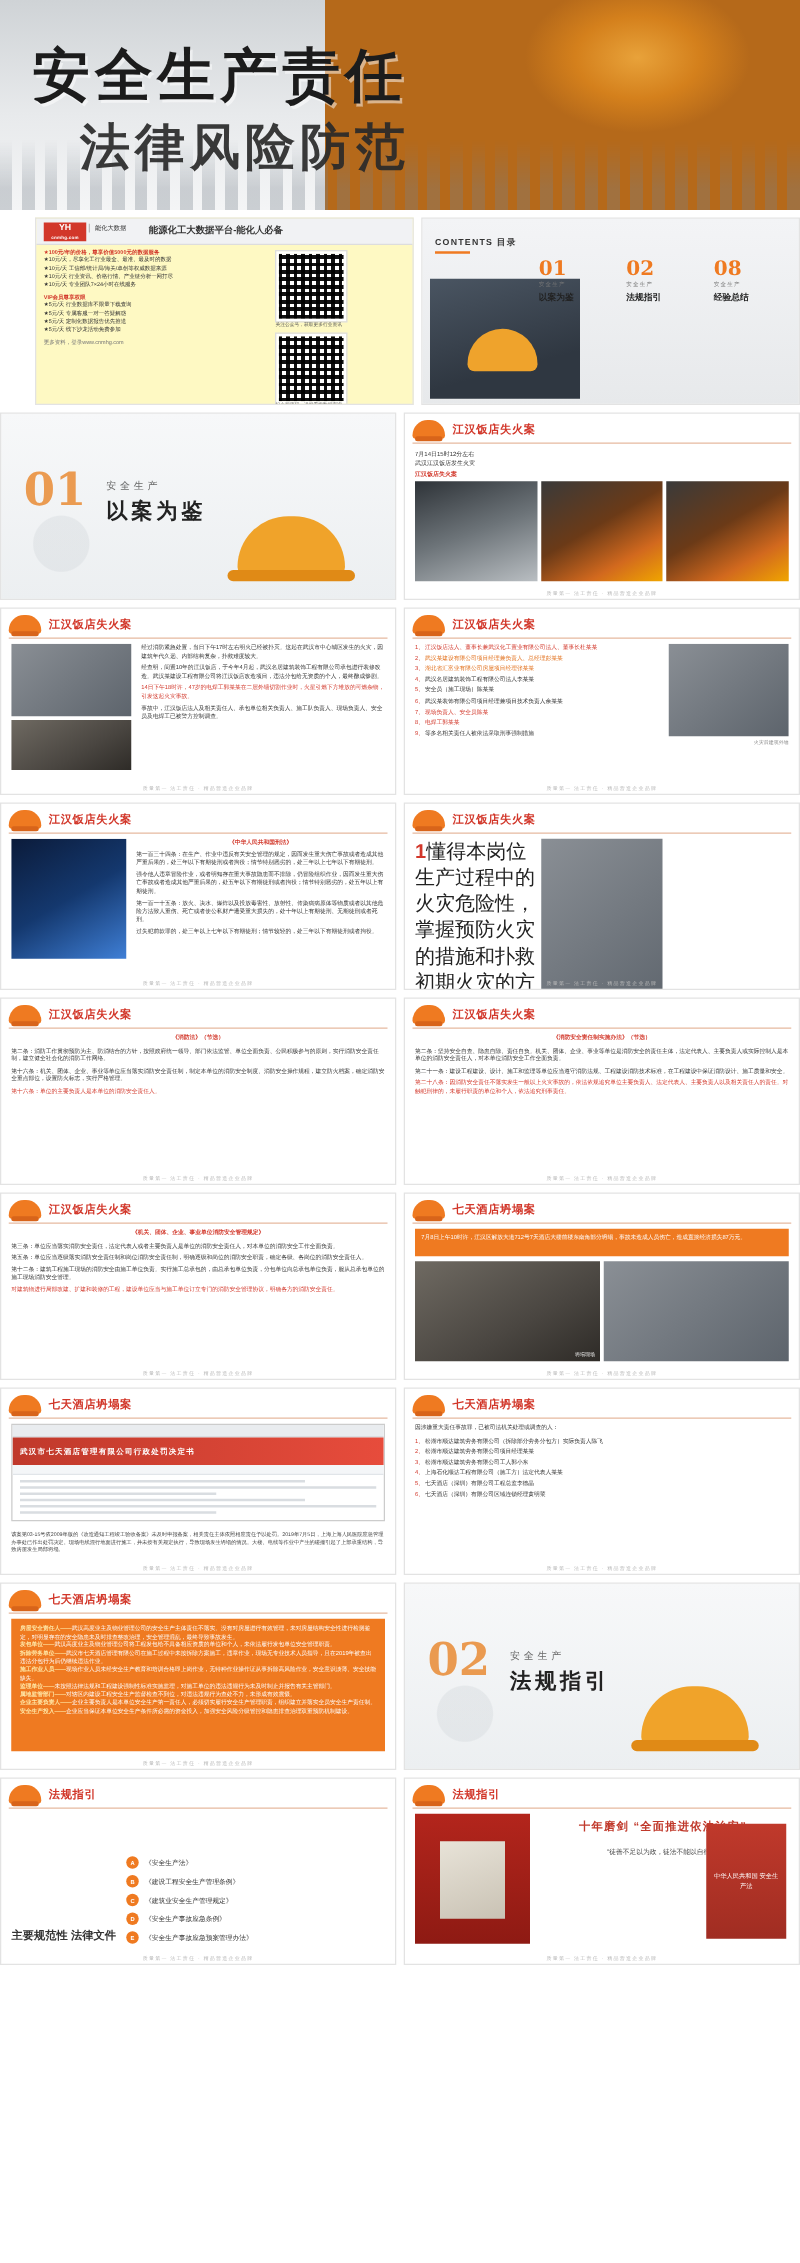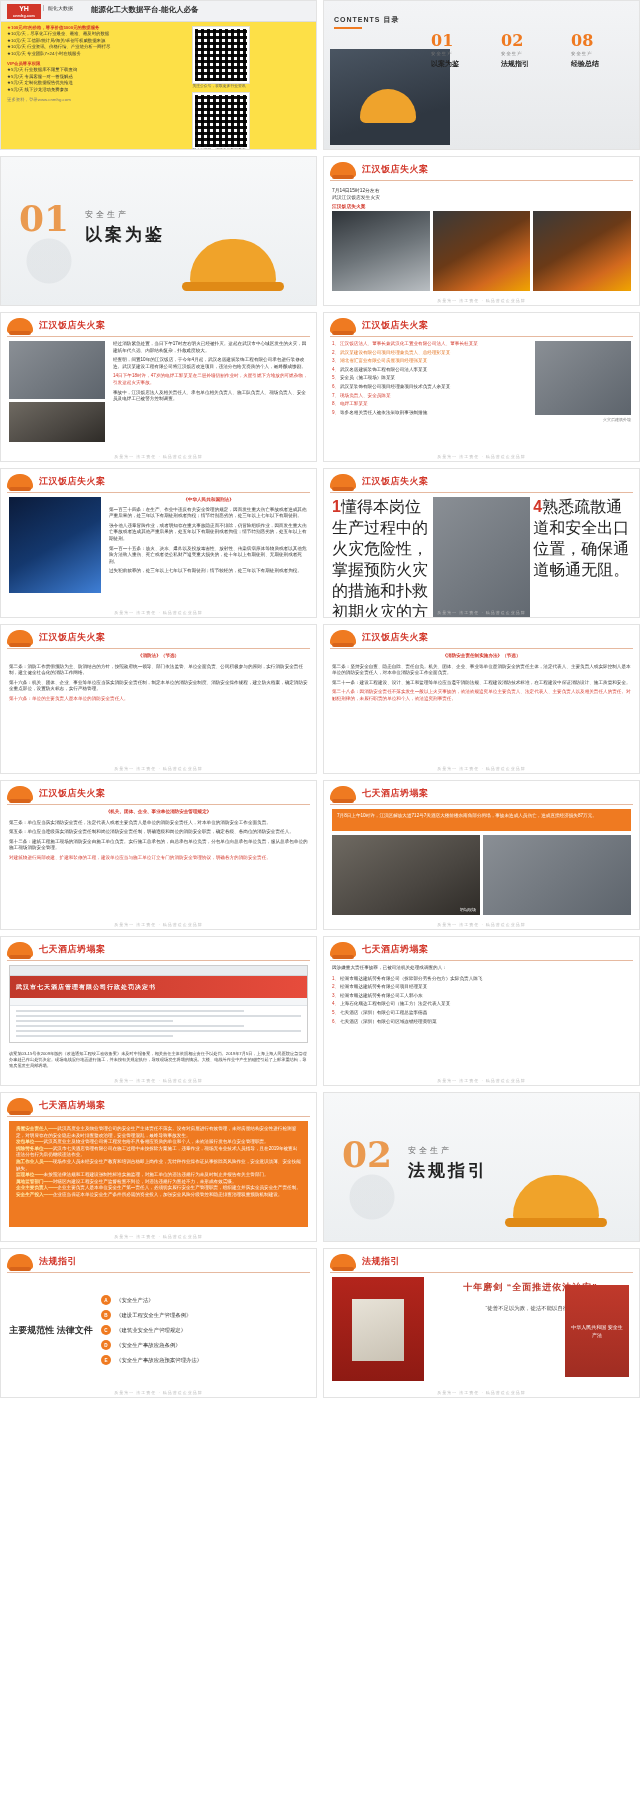--- a/index.html
+++ b/index.html
@@ -53,21 +53,21 @@
   .citems{position:absolute;right:8px;top:30px;display:flex;gap:10px;}
   .citem{width:60px;}
   .cnum{font-size:16px;color:#ef7a21;font-weight:bold;font-family:"DejaVu Serif",serif;}
   .csub{font-size:4.4px;color:#777;letter-spacing:1px;margin-top:1px;}
   .clab{font-size:7px;color:#222;font-weight:bold;margin-top:3px;}
   .cperson{position:absolute;left:6px;bottom:4px;width:120px;height:96px;
     background:linear-gradient(165deg,#4a5562 0%,#2f3741 70%);}
   .cperson:after{content:"";position:absolute;left:30px;top:40px;width:56px;height:34px;background:#efa32c;border-radius:30px 30px 6px 6px;}
 
   
-  .ad{background:#fde047;}
+  .ad{background:#fef9c3;margin-left:28px;}
   .adhead{position:absolute;left:0;top:0;width:317px;height:20px;background:#f1f2f4;border-bottom:1px solid #ddd;}
   .logo{position:absolute;left:6px;top:3px;width:34px;height:15px;background:#d2372a;color:#fff;font-size:7px;font-weight:bold;text-align:center;line-height:10px;}
   .logosub{font-size:3.6px;line-height:4px;letter-spacing:.2px;}
   .logotag{position:absolute;left:42px;top:4px;font-size:5px;color:#333;border-left:1px solid #bbb;padding-left:4px;}
   .adtitle{position:absolute;left:90px;top:4px;font-size:7.5px;font-weight:bold;color:#333;}
   .adbody{position:absolute;left:6px;top:24px;width:176px;font-size:4.4px;line-height:6.4px;color:#333;}
   .qr{position:absolute;width:52px;height:52px;background:
      repeating-linear-gradient(90deg,#111 0 3px,#fff 3px 6px),
      repeating-linear-gradient(0deg,#111 0 3px,rgba(255,255,255,0) 3px 6px);
      background-blend-mode:multiply;border:2px solid #fff;outline:1px solid #ddd;}
@@ -93,40 +93,46 @@
   .blines{padding:4px 6px;}
   .bline{height:2px;background:#d9dde1;margin-bottom:3px;}
   .bline.s{width:55%;}
   .bline.m{width:80%;}
 
   .listnum{counter-reset:it;}
   .listnum li{list-style:none;position:relative;padding-left:8px;}
   .listnum li:before{counter-increment:it;content:counter(it) "、";position:absolute;left:0;color:#d2372a;}
 
   .docslide{background:#fff;}
-  .lawrow{position:absolute;left:8px;top:30px;right:8px;bottom:16px;display:flex;align-items:center;gap:8px;}
+  .lawrow{position:absolute;left:8px;top:30px;right:8px;bottom:16px;display:flex;align-items:flex-end;gap:8px;}
   .lawleft{width:84px;font-size:9px;font-weight:bold;color:#333;line-height:13px;text-align:center;}
   .lawlist{flex:1;display:flex;flex-direction:column;gap:5px;}
   .lawitem{display:flex;align-items:center;gap:5px;font-size:5.4px;color:#333;}
   .dot{width:10px;height:10px;border-radius:50%;background:#ef7a21;color:#fff;font-size:4.6px;display:flex;align-items:center;justify-content:center;font-weight:bold;}
 
   .posterslide{background:#fff;}
   .poster{position:absolute;left:8px;top:28px;width:92px;bottom:16px;background:linear-gradient(180deg,#b3251c 0%,#8e1a13 100%);}
   .posterfig{position:absolute;left:20px;top:22px;width:52px;height:62px;background:linear-gradient(160deg,#e8e3d8,#c9c2b4);}
   .postright{position:absolute;left:106px;top:32px;right:8px;bottom:16px;}
   .postt{font-size:9px;font-weight:bold;color:#c0392b;text-align:center;letter-spacing:1px;}
   .postq{margin-top:10px;font-size:5.4px;color:#444;line-height:9px;text-align:center;}
   .postsig{margin-top:6px;font-size:5px;color:#777;text-align:right;}
   .bookcover{position:absolute;right:10px;top:36px;width:64px;bottom:20px;background:linear-gradient(180deg,#c0392b,#a02d22);color:#fff;font-size:5px;display:flex;align-items:center;justify-content:center;text-align:center;padding:4px;box-sizing:border-box;line-height:8px;}
 </style>
 </head>
 <body>
 
 <div class="deck">
 
+  <div class="hero">
+    <div class="photo"></div>
+    <div class="cityline"></div>
+    <h1>安全生产责任</h1>
+    <h2>法律风险防范</h2>
+  </div>
 
   <div class="row">
     <div class="slide ad">
       <div class="adhead"></div>
       <div class="logo">
         <span>YH</span>
         <div class="logosub">cnmhg.com</div>
       </div>
       <div class="logotag">能化大数据</div>
       <div class="adtitle">能源化工大数据平台-能化人必备</div>
@@ -283,21 +289,20 @@
 
     <div class="slide">
       <div class="hat">
           <div class="hatshape"></div>
         </div>
       <div class="ttl">江汉饭店失火案</div>
       <div class="rule"></div>
       <div class="grid6">
         <div><span class="red b">1</span><span>懂得本岗位生产过程中的火灾危险性，掌握预防火灾的措施和扑救初期火灾的方法。</span></div>
         <div class="pic"></div>
-        <div><span class="red b">4</span><span>熟悉疏散通道和安全出口位置，确保通道畅通无阻。</span></div>
 
       </div>
       <div class="foot">质量第一 法工责任 · 精品营造企业品牌</div>
     </div>
   </div>
 
   <div class="row">
     <div class="slide">
       <div class="hat">
           <div class="hatshape"></div>

